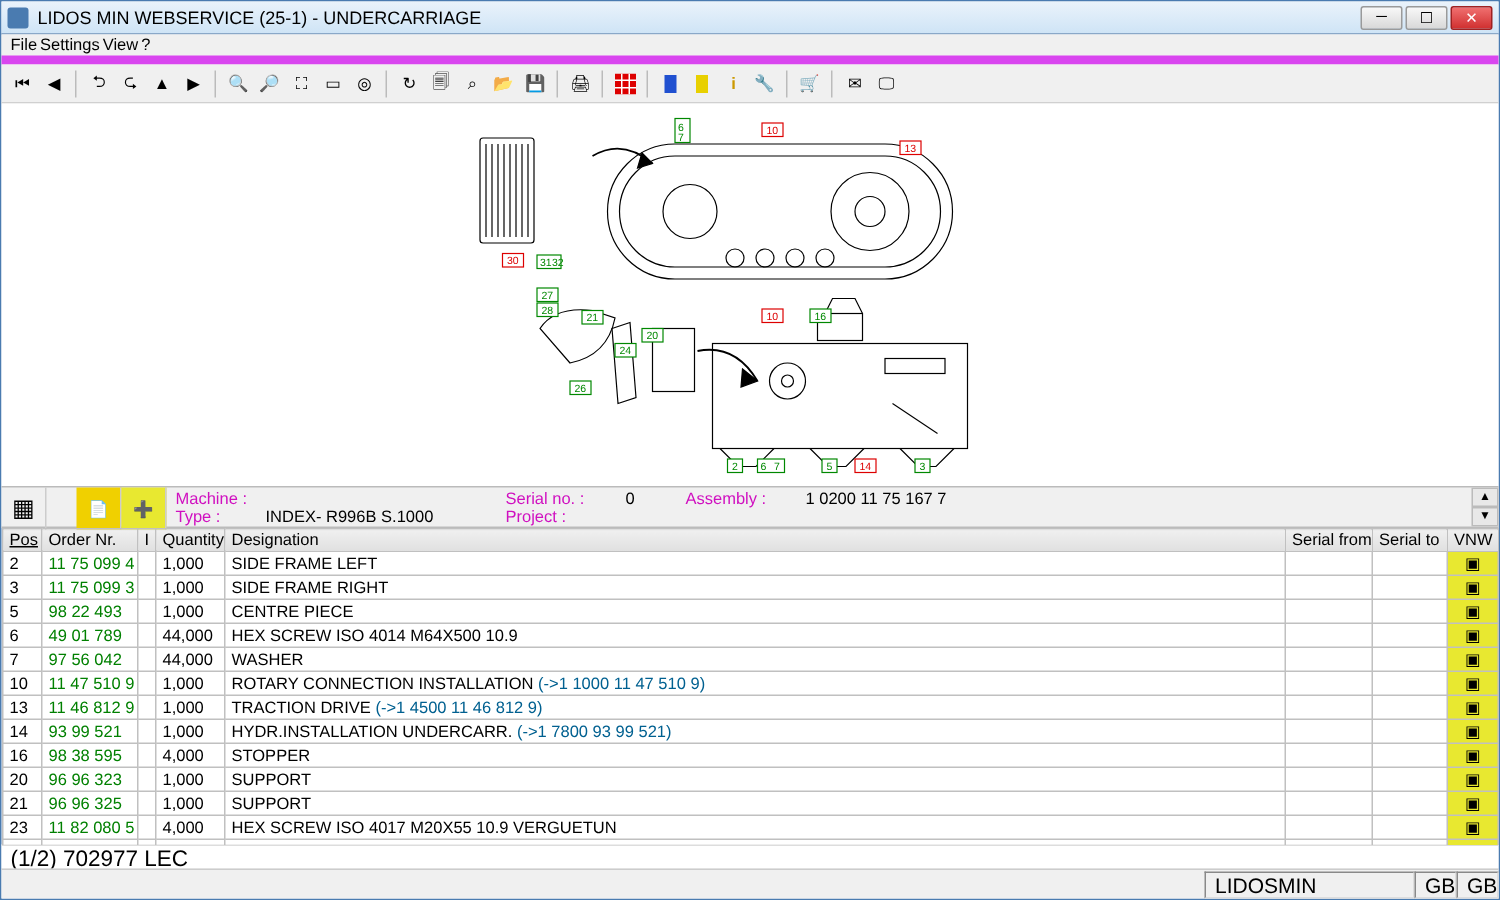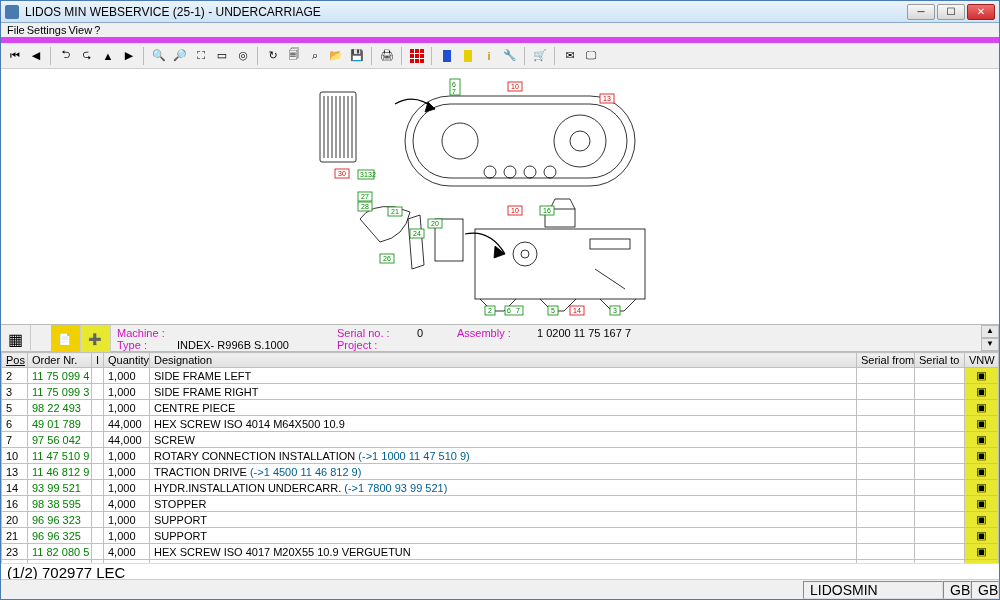--- a/index.html
+++ b/index.html
@@ -283,21 +283,21 @@
             <td>HEX SCREW ISO 4014 M64X500 10.9</td>
             <td></td>
             <td></td>
             <td class="vnw-cell">▣</td>
           </tr>
           <tr>
             <td>7</td>
             <td><span class="order-link">97 56 042</span></td>
             <td></td>
             <td>44,000</td>
-            <td>SCREW</td>
+            <td>WASHER</td>
             <td></td>
             <td></td>
             <td class="vnw-cell">▣</td>
           </tr>
           <tr>
             <td>10</td>
             <td><span class="order-link">11 47 510 9</span></td>
             <td></td>
             <td>1,000</td>
             <td>ROTARY CONNECTION INSTALLATION <span class="ref-link">(-&gt;1 1000 11 47 510 9)</span></td>

